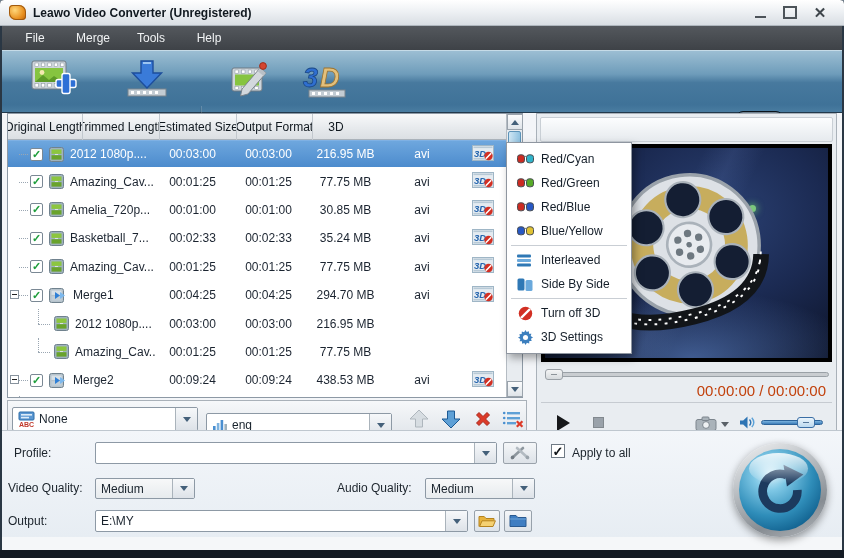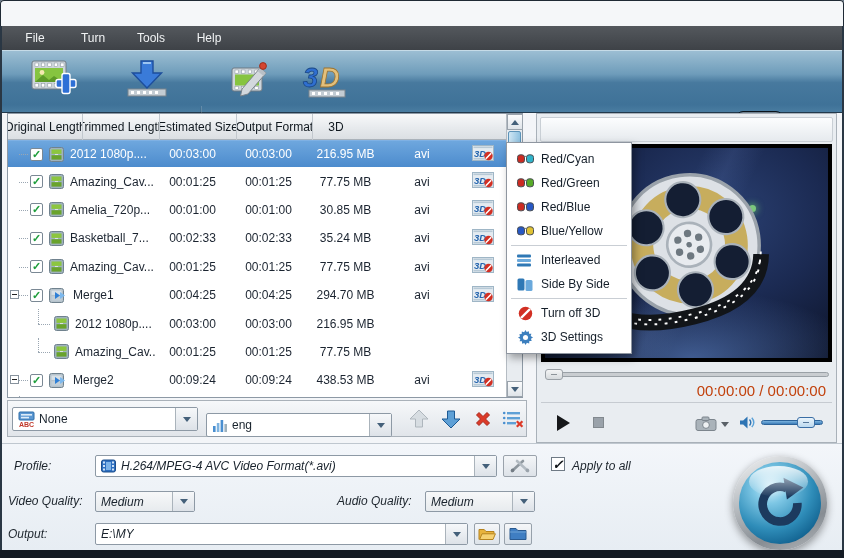--- a/index.html
+++ b/index.html
@@ -126,22 +126,22 @@
   .volhandle{position:absolute;left:260px;top:14px;width:18px;height:11px;border:1px solid #3a6ea5;border-radius:3px;
     background:linear-gradient(#eaf4fb,#bcd9ef);}
   .volhandle::after{content:"";position:absolute;left:5px;right:5px;top:4px;border-top:1px solid #55779a;}
   
   .menu3d{position:absolute;left:506px;top:29px;width:126px;background:#fff;border:1px solid #8f96a0;
     box-shadow:3px 4px 8px rgba(0,0,0,.35);padding:4px 0;z-index:50;}
   .mi{height:24px;display:flex;align-items:center;padding-left:8px;font-size:12px;color:#141e29;text-align:right;}
   .mi .mic{width:20px;display:flex;justify-content:center;margin-right:6px;flex:none;}
   .msep{border-top:1px solid #c9ced4;margin:2px 4px;}
   
-  .bottom{position:absolute;left:0;top:443px;width:844px;height:107px;
-    background:linear-gradient(#f3f6fa,#e7edf3);border-top:1px solid #bfc7cf;font-style:italic;}
+  .bottom{position:absolute;left:0;top:430px;width:844px;height:107px;
+    background:linear-gradient(#f3f6fa,#e7edf3);border-top:1px solid #bfc7cf;}
   .lbl{position:absolute;font-size:12px;color:#1c242c;}
   .profcombo{left:95px;top:11px;width:402px;height:22px;}
   .toolbtn{position:absolute;left:503px;top:11px;width:34px;height:22px;border:1px solid #9aa2ab;border-radius:2px;
     background:linear-gradient(#f4f6f8,#dde2e8);display:flex;align-items:center;justify-content:center;}
   .chk{position:absolute;left:551px;top:13px;width:14px;height:14px;background:#fff;border:1px solid #6f7a85;
     display:flex;align-items:center;justify-content:center;}
   .chk .ck2{font-size:13px;font-weight:bold;color:#101418;line-height:1;}
   .vqcombo{left:95px;top:47px;width:100px;height:21px;background:linear-gradient(#f7f8f9,#e7ebee);}
   .aqcombo{left:425px;top:47px;width:110px;height:21px;background:linear-gradient(#f7f8f9,#e7ebee);}
   .outcombo{left:95px;top:79px;width:373px;height:22px;}
@@ -157,24 +157,39 @@
   .convin::before{content:"";position:absolute;left:12%;top:5%;width:72%;height:38%;border-radius:50%;
     background:linear-gradient(rgba(255,255,255,.85),rgba(255,255,255,0));}
   .bottomedge{position:absolute;left:0;top:550px;width:844px;height:8px;background:#141b24;}
   .sideedge{position:absolute;top:26px;width:2px;height:524px;background:#2a3744;}
 </style>
 </head>
 <body>
 
 <div id="window" data-interactable="false">
 
+  <div class="titlebar" data-interactable="false">
+    <span class="appicon" data-interactable="false"></span>
+    <span class="title" data-interactable="false">Leawo Video Converter (Unregistered)</span>
+    <span class="winbtns">
+      <span class="wbtn" data-interactable="true">
+          <span class="mini"></span>
+        </span>
+      <span class="wbtn" data-interactable="true">
+          <span class="maxi"></span>
+        </span>
+      <span class="wbtn" data-interactable="true">
+          <span class="clos">✕</span>
+        </span>
+    </span>
+  </div>
 
   <div class="menubar" id="menubar" data-interactable="false">
       <div class="mitem" data-interactable="true">File</div>
-      <div class="mitem" data-interactable="true">Turn</div>
+      <div class="mitem" data-interactable="true">Merge</div>
       <div class="mitem" data-interactable="true">Tools</div>
       <div class="mitem" data-interactable="true">Help</div>
     </div>
 
   <div class="toolbar" id="toolbarbox" data-interactable="false">
     <span class="tbcaret" data-interactable="true"></span>
     <span class="tsep" data-interactable="false"></span>
     <div class="cuda" data-interactable="false">
       <svg width="22" height="11" viewBox="0 0 22 12" data-interactable="false">
         <path d="M11 1.5 C5.5 1.5 2.5 6 1.2 6 c1.3 0 4.3 4.5 9.8 4.5 s8.5-4.5 9.8-4.5 C19.5 6 16.5 1.5 11 1.5 z" fill="none" stroke="#7ab648" stroke-width="1.4"></path>
@@ -746,35 +761,20 @@
             </svg>
           </span>
           <span data-interactable="false">3D Settings</span>
         </div>
       </div>
   </div>
 
   <div class="bottom" data-interactable="false">
     <span class="lbl" style="left:14px;top:15px;" data-interactable="false">Profile:</span>
     <div class="combo profcombo" data-interactable="true">
-      <span class="ctext" style="display:flex;align-items:center;gap:5px;">
-        <span data-interactable="false" style="display:flex;">
-          <svg width="15" height="14" viewBox="0 0 15 14">
-              <rect x="0.5" y="1" width="14" height="12" rx="2" fill="#2d6fc0" stroke="#1d4e8c"></rect>
-              <rect x="2" y="2.5" width="2" height="2" fill="#cfe3f7"></rect>
-              <rect x="2" y="6" width="2" height="2" fill="#cfe3f7"></rect>
-              <rect x="2" y="9.5" width="2" height="2" fill="#cfe3f7"></rect>
-              <rect x="11" y="2.5" width="2" height="2" fill="#cfe3f7"></rect>
-              <rect x="11" y="6" width="2" height="2" fill="#cfe3f7"></rect>
-              <rect x="11" y="9.5" width="2" height="2" fill="#cfe3f7"></rect>
-              <rect x="5" y="3" width="5" height="8" fill="#7db3e8"></rect>
-            </svg>
-        </span>
-        <span data-interactable="false">H.264/MPEG-4 AVC Video Format(*.avi)</span>
-      </span>
       <span class="arr" data-interactable="true">
           <span class="car"></span>
         </span>
     </div>
     <span class="toolbtn" data-interactable="true">
       <svg width="20" height="14" viewBox="0 0 20 14">
           <path d="M2 12 L13 2" stroke="#8e979e" stroke-width="2.6" stroke-linecap="round"></path>
           <path d="M7 2 L18 12" stroke="#b3bbc2" stroke-width="2.6" stroke-linecap="round"></path>
           <circle cx="2.6" cy="11.4" r="1.8" fill="#737c84"></circle>
           <circle cx="17.4" cy="11.4" r="1.8" fill="#9aa3ab"></circle>

